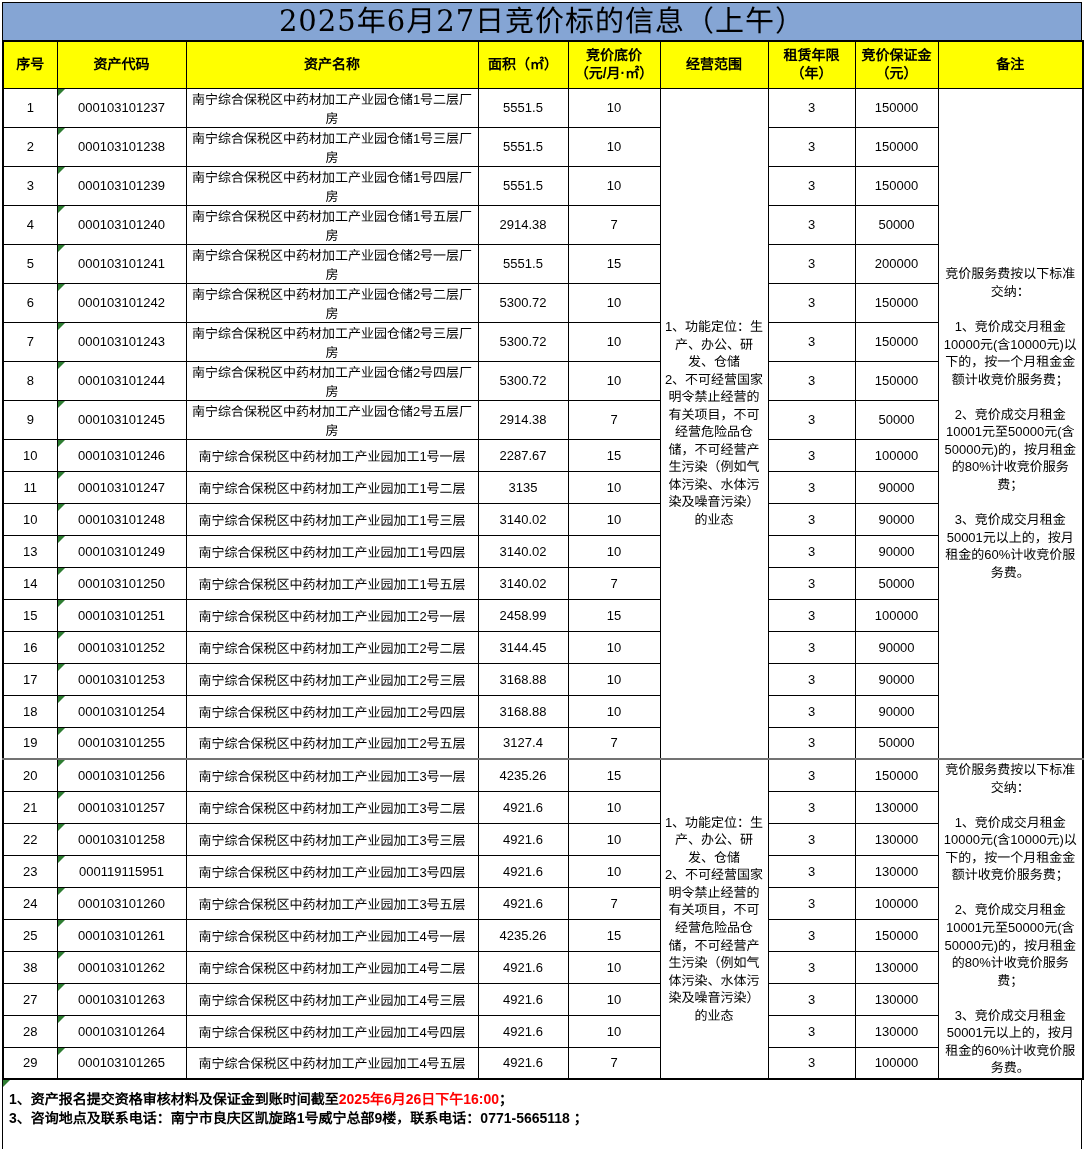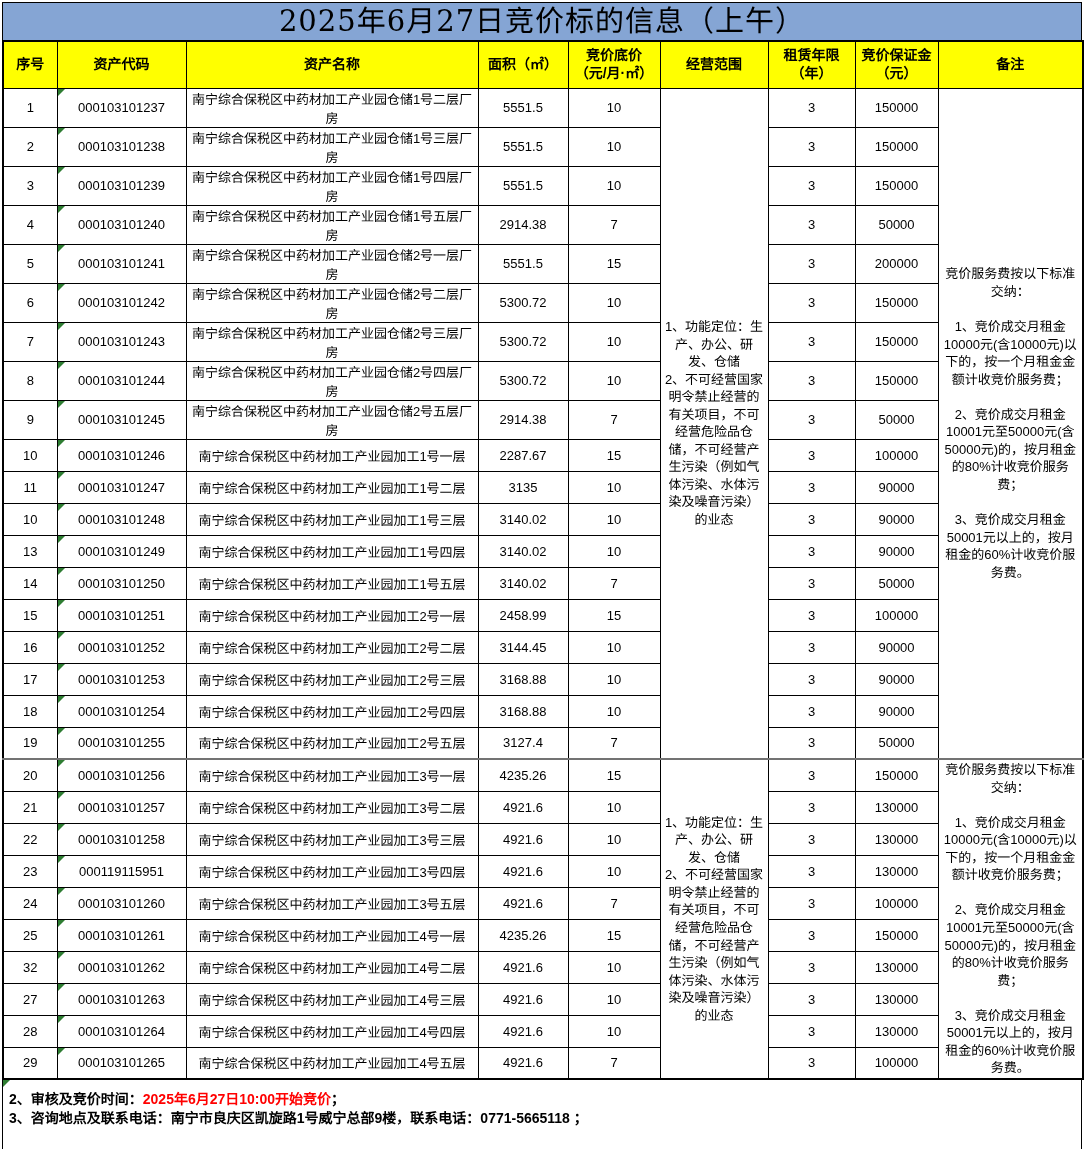--- a/index.html
+++ b/index.html
@@ -326,21 +326,21 @@
         <tr>
           <td>25</td>
           <td class="code-cell"><i class="tri"></i><span>000103101261</span></td>
           <td>南宁综合保税区中药材加工产业园加工4号一层</td>
           <td>4235.26</td>
           <td>15</td>
           <td>3</td>
           <td>150000</td>
         </tr>
         <tr>
-          <td>32</td>
+          <td>38</td>
           <td class="code-cell"><i class="tri"></i><span>000103101262</span></td>
           <td>南宁综合保税区中药材加工产业园加工4号二层</td>
           <td>4921.6</td>
           <td>10</td>
           <td>3</td>
           <td>130000</td>
         </tr>
         <tr>
           <td>27</td>
           <td class="code-cell"><i class="tri"></i><span>000103101263</span></td>
@@ -366,18 +366,18 @@
           <td>4921.6</td>
           <td>7</td>
           <td>3</td>
           <td>100000</td>
         </tr>
       </tbody>
   </table>
 
   <div class="notes">
     <i class="tri"></i>
-    <div><span>2、审核及竞价时间：</span><span class="red">2025年6月27日10:00开始竞价</span><span>；</span></div>
+    <div><span>1、资产报名提交资格审核材料及保证金到账时间截至</span><span class="red">2025年6月26日下午16:00</span><span>；</span></div>
     <div>3、咨询地点及联系电话：南宁市良庆区凯旋路1号威宁总部9楼，联系电话：0771-5665118 ；</div>
 
   </div>
 
 </div>
 
 </body></html>

